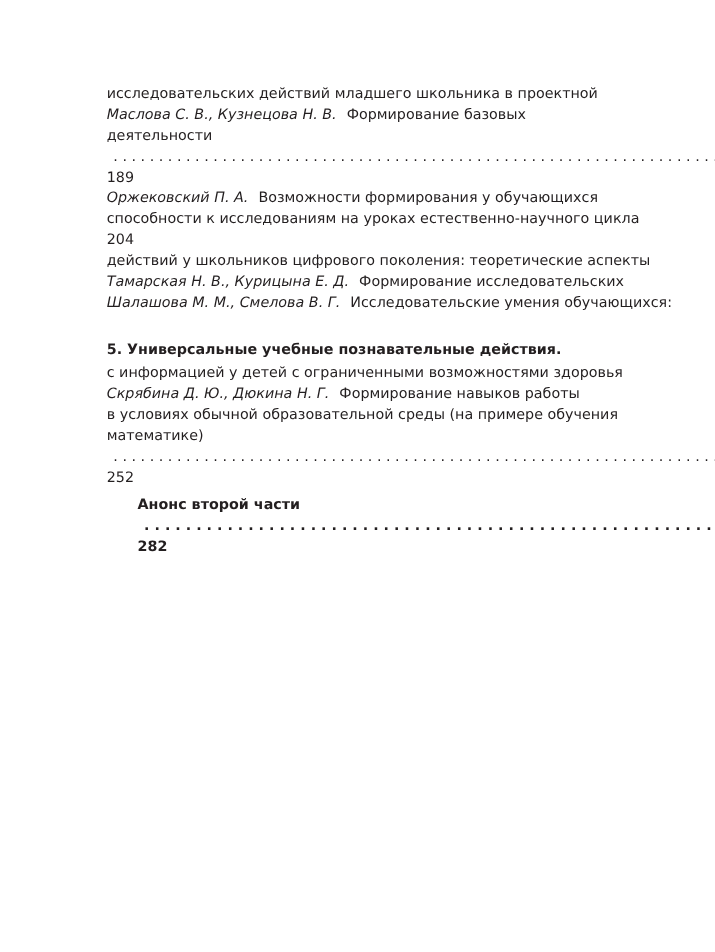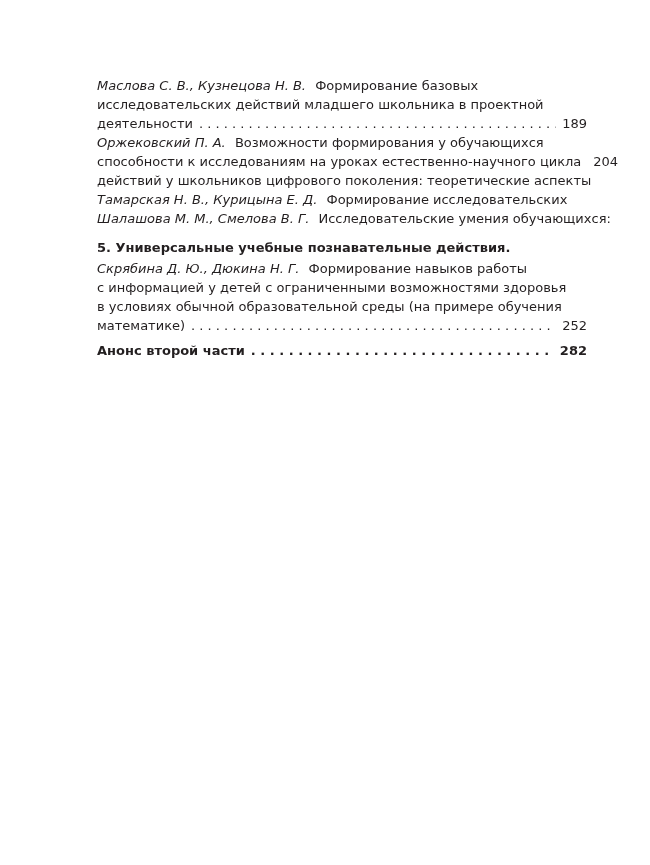--- a/index.html
+++ b/index.html
@@ -10,52 +10,52 @@
     }
     .toc {
       position: absolute; left: 97px; top: 76px; width: 490px;
       font-size: 13px; line-height: 19px;
     }
     .entry { margin: 0 0 0 0; }
     .entry .line { display: block; white-space: nowrap; }
     .authors { font-style: italic; }
     .authors + .title-start { margin-left: 5px; }
     .last-line {
-      display: flex; align-items: center; white-space: nowrap;
+      display: flex; align-items: flex-start; white-space: nowrap; flex-direction: column;
     }
     .last-line .txt { flex: 0 0 auto; }
     .last-line .leader {
       flex: 1 1 auto; overflow: hidden; margin: 0 6px 0 6px;
       letter-spacing: 3.2px; color: #231f20;
     }
     .last-line .leader::before {
       content: ". . . . . . . . . . . . . . . . . . . . . . . . . . . . . . . . . . . . . . . . . . . . . . . . . . . . . . . . . . . . . . . . . . . . . . . . . . . . . . . .";
       letter-spacing: 0;
     }
     .last-line .leader.none::before { content: ""; }
     .last-line .page { flex: 0 0 auto; text-align: right; min-width: 24px; }
     .section-heading {
-      font-weight: bold; margin-top: 10px; margin-bottom: 2px;
+      font-weight: bold; margin-top: 24px; margin-bottom: 2px;
     }
     .section-heading .line { display: block; white-space: nowrap; }
     .bold-entry { font-weight: bold; }
     .bold-entry .page { font-weight: bold; }
-    .spaced { margin-top: 6px; }
+    .spaced { margin-top: 6px; margin-left: 28px; }
   </style>
 </head>
 <body>
 
 <div class="toc">
 
   <div class="entry">
+    <span class="line">исследовательских действий младшего школьника в проектной</span>
     <span class="line">
       <span class="authors">Маслова С. В., Кузнецова Н. В.</span>
       <span class="title-start">Формирование базовых</span>
     </span>
-    <span class="line">исследовательских действий младшего школьника в проектной</span>
     <div class="last-line">
       <span class="txt">деятельности</span>
       <span class="leader"></span>
       <span class="page">189</span>
     </div>
   </div>
 
   <div class="entry">
     <span class="line">
       <span class="authors">Оржековский П. А.</span>
@@ -81,25 +81,25 @@
       <span class="authors">Шалашова М. М., Смелова В. Г.</span>
       <span class="title-start">Исследовательские умения обучающихся:</span>
     </span>
   </div>
 
   <div class="section-heading">
     <span class="line">5. Универсальные учебные познавательные действия.</span>
   </div>
 
   <div class="entry">
+    <span class="line">с информацией у детей с ограниченными возможностями здоровья</span>
     <span class="line">
       <span class="authors">Скрябина Д. Ю., Дюкина Н. Г.</span>
       <span class="title-start">Формирование навыков работы</span>
     </span>
-    <span class="line">с информацией у детей с ограниченными возможностями здоровья</span>
     <span class="line">в условиях обычной образовательной среды (на примере обучения</span>
     <div class="last-line">
       <span class="txt">математике)</span>
       <span class="leader"></span>
       <span class="page">252</span>
     </div>
   </div>
 
   <div class="entry bold-entry spaced">
     <div class="last-line">

